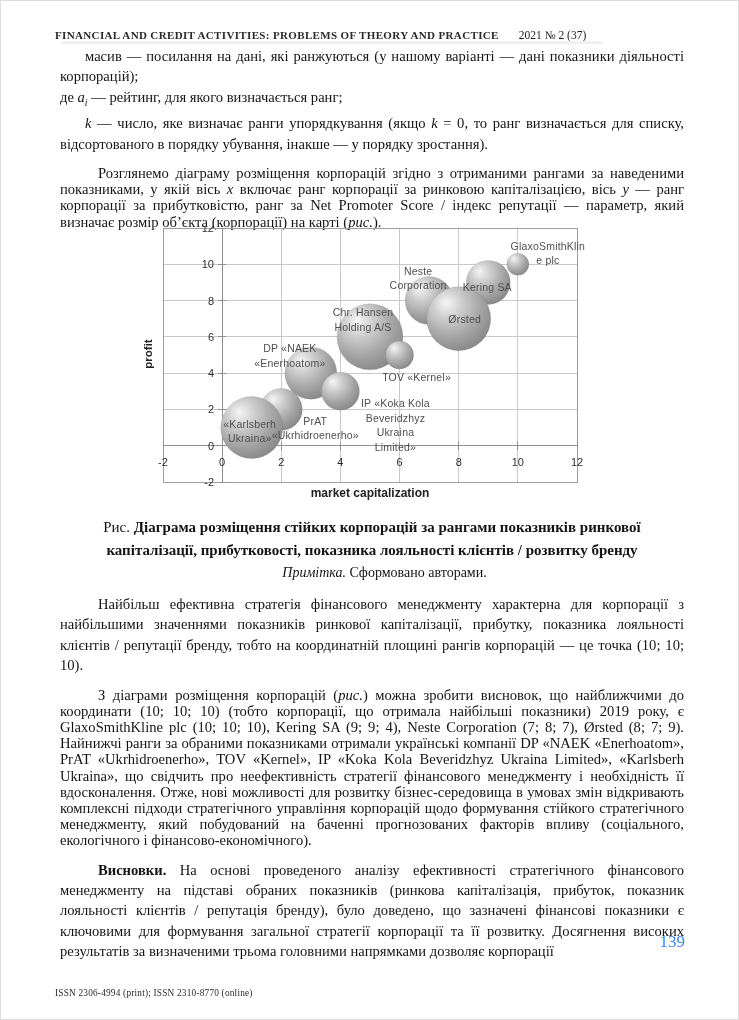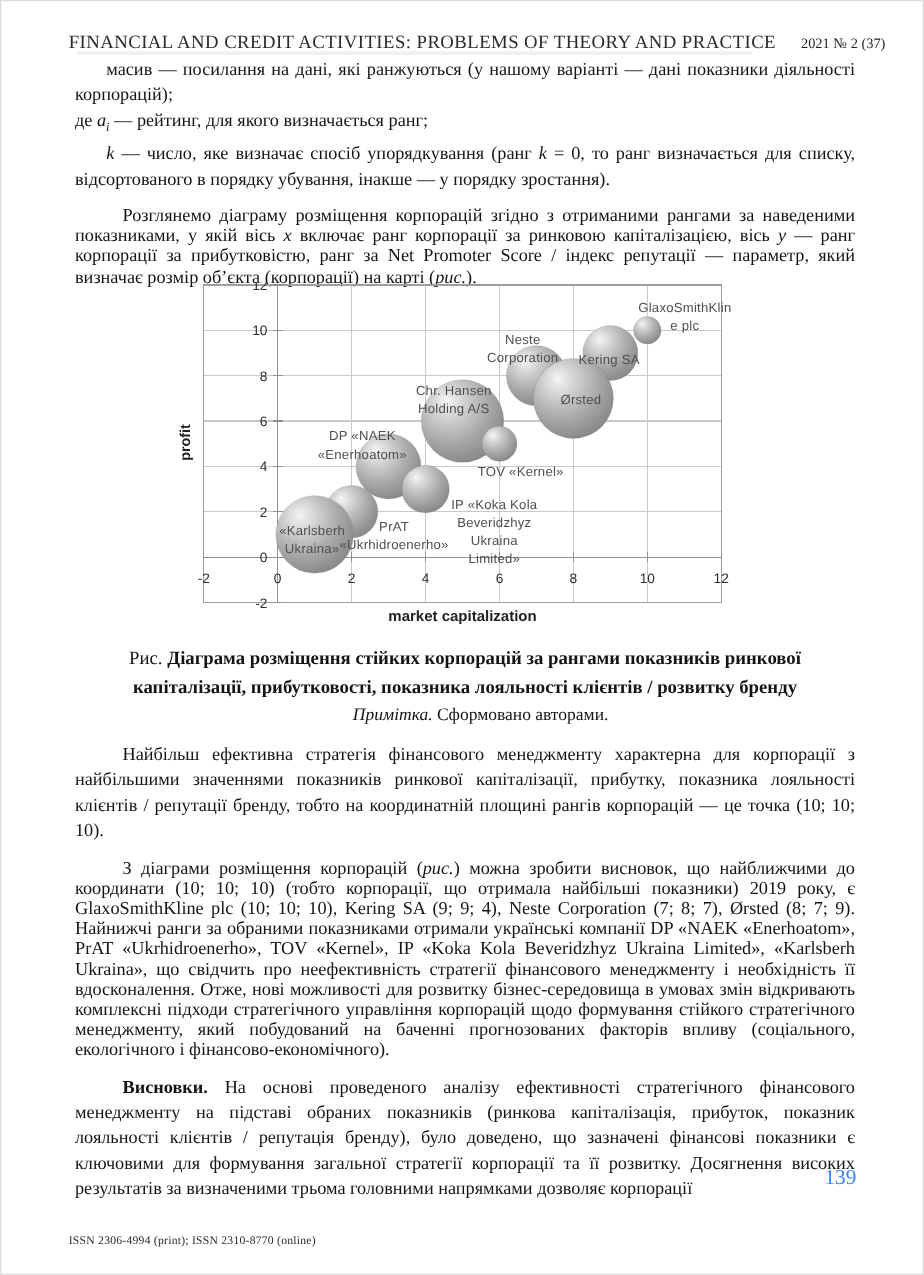--- a/index.html
+++ b/index.html
@@ -1,21 +1,21 @@
 <!DOCTYPE html>
 <html><head>
 <meta charset="utf-8">
 <style>
   html,body{margin:0;padding:0;background:#9a9a9a;}
   .page{position:relative;width:739px;height:1020px;background:#ffffff;margin:0 auto;
         font-family:"Liberation Serif", serif;color:#141414;overflow:hidden;
         box-shadow:inset 0 0 0 1px #dcdcdc;}
   
   .hdr{position:absolute;top:25px;left:55px;white-space:nowrap;}
-  .hdr .jt{font-size:15px;letter-spacing:0.35px;color:#2a2a2a;}
+  .hdr .jt{font-size:11px;letter-spacing:0.35px;color:#2a2a2a;font-weight:bold;}
   .hdr .iss{font-size:11.5px;margin-left:16px;color:#1d1d1d;}
   .hdr-rule{position:absolute;top:41px;left:62px;width:540px;height:3px;background:#f0f0f0;}
   
   .text-top{position:absolute;top:46px;left:60px;width:624px;text-align:justify;}
   .text-bottom{position:absolute;top:583px;left:60px;width:624px;text-align:justify;max-height:424px;overflow:hidden;}
   p{margin:0;font-size:14.6px;}
   p.normal{line-height:20.4px;}
   p.tight{line-height:16.2px;}
   .indent-small{text-indent:25px;}
   .indent-para{text-indent:38px;margin-top:11px;}
@@ -41,21 +41,21 @@
   <div class="hdr">
     <span class="jt">FINANCIAL AND CREDIT ACTIVITIES: PROBLEMS OF THEORY AND PRACTICE</span>
     <span class="iss">2021 № 2 (37)</span>
   </div>
   <div class="hdr-rule"></div>
 
   <div class="text-top">
     <div>
         <p class="normal indent-small"><span>масив — посилання на дані, які ранжуються (у нашому варіанті — дані показники діяльності корпорацій);</span></p>
         <p class="normal"><span>де </span><span class="it">a</span><sub class="it">i</sub><span> — рейтинг, для якого визначається ранг;</span></p>
-        <p class="normal indent-small"><span class="it">k</span><span> — число, яке визначає спосіб упорядкування (ранг </span><span class="it">k</span><span> = 0, то ранг визначається для списку, відсортованого в порядку убування, інакше — у порядку зростання).</span></p>
+        <p class="normal indent-small"><span class="it">k</span><span> — число, яке визначає ранги упорядкування (якщо </span><span class="it">k</span><span> = 0, то ранг визначається для списку, відсортованого в порядку убування, інакше — у порядку зростання).</span></p>
         <p class="tight indent-para"><span>Розглянемо діаграму розміщення корпорацій згідно з отриманими рангами за наведеними показниками, у якій вісь </span><span class="it">x</span><span> включає ранг корпорації за ринковою капіталізацією, вісь </span><span class="it">y</span><span> — ранг корпорації за прибутковістю, ранг за Net Promoter Score / індекс репутації — параметр, який визначає розмір об’єкта (корпорації) на карті (</span><span class="it">рис.</span><span>).</span></p>
       </div>
   </div>
 
   <figure class="figure">
     <div class="chart-box" id="chart-box"><svg width="465" height="283" viewBox="0 0 465 283">
           <defs>
             <radialGradient id="bubbleGrad" cx="38%" cy="32%" r="78%" fx="30%" fy="25%">
               <stop offset="0%" stop-color="#f5f5f5"></stop>
               <stop offset="28%" stop-color="#cfcfcf"></stop>

